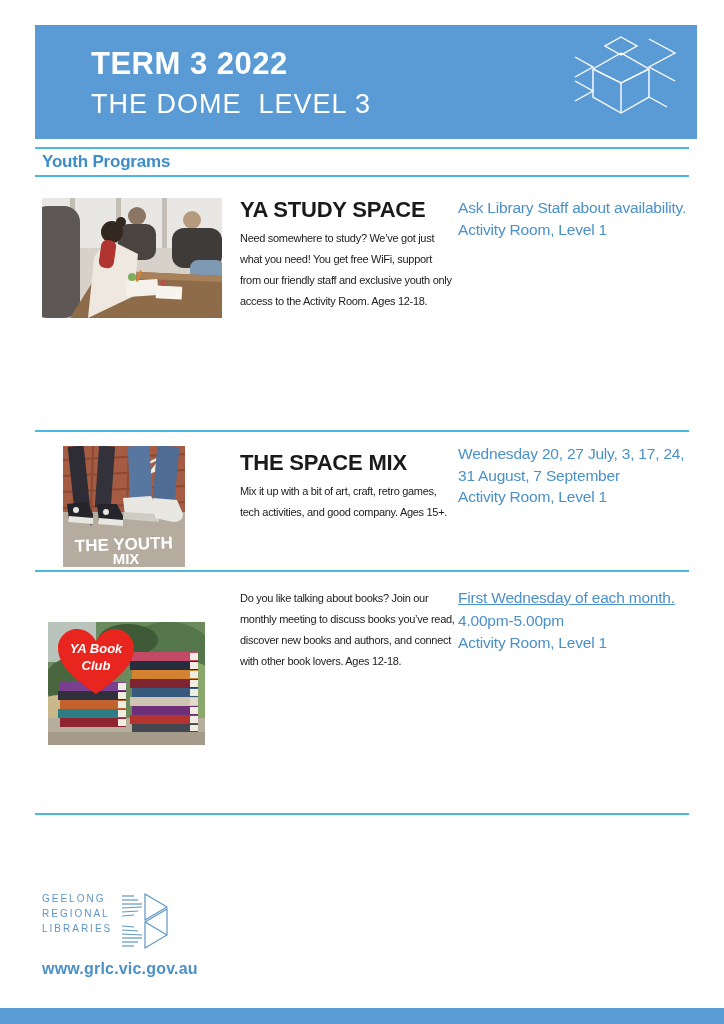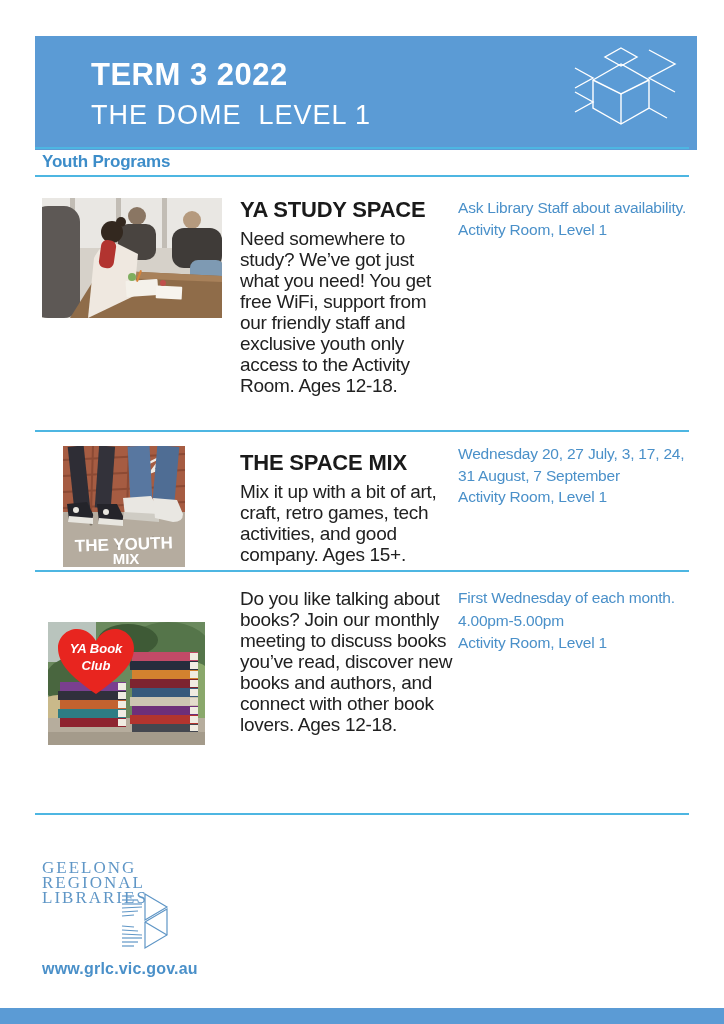--- a/index.html
+++ b/index.html
@@ -9,61 +9,61 @@
     --line-blue:#4db6e2;
     --footer-blue:#5f96c6;
     --ink:#212121;
   }
   *{margin:0;padding:0;box-sizing:border-box;}
   html,body{background:#ffffff;}
   body{font-family:"Liberation Sans", sans-serif;}
   .page{position:relative;width:724px;height:1024px;background:#ffffff;overflow:hidden;}
 
   
-  .header{position:absolute;left:35px;top:36px;width:662px;height:114px;background:var(--header-blue);}
+  .header{position:absolute;left:35px;top:25px;width:662px;height:114px;background:var(--header-blue);}
   .term{position:absolute;left:56px;top:21px;font-size:31px;font-weight:bold;color:#ffffff;letter-spacing:.5px;}
   .location{position:absolute;left:56px;top:64px;font-size:27px;font-weight:400;color:#ffffff;letter-spacing:1px;white-space:pre;}
   .header-logo{position:absolute;right:14px;top:8px;}
 
   
   .section-heading{position:absolute;left:35px;top:147px;width:654px;height:30px;
     border-top:2px solid var(--line-blue);border-bottom:2px solid var(--line-blue);
     display:flex;align-items:center;padding-left:7px;}
   .section-heading span{font-size:17px;font-weight:bold;color:var(--heading-blue);letter-spacing:-.2px;}
 
   
   .row{position:absolute;left:35px;width:654px;border-bottom:2px solid var(--line-blue);}
   .row1{top:186px;height:246px;}
   .row2{top:432px;height:140px;}
   .row3{top:572px;height:243px;}
   .photo{position:absolute;}
   .photo svg{display:block;}
   .desc{position:absolute;left:205px;width:215px;}
   .detail{position:absolute;left:423px;width:238px;}
   .prog-title{font-size:22px;font-weight:bold;color:#1a1a1a;letter-spacing:-.2px;margin-bottom:5px;}
-  .prog-text{font-size:19px;line-height:21px;color:var(--ink);letter-spacing:-.3px;}
+  .prog-text{font-size:11px;line-height:21px;color:var(--ink);letter-spacing:-.3px;}
   .detail p{font-size:15.5px;line-height:21.5px;color:var(--text-blue);letter-spacing:-.2px;}
 
   
-  .footer-logo-text{position:absolute;left:42px;top:860px;color:var(--footer-blue);
-    font-family:Liberation Serif, serif;font-size:17px;line-height:15px;letter-spacing:2px;}
+  .footer-logo-text{position:absolute;left:42px;top:891px;color:var(--footer-blue);
+    font-family:Liberation Sans, sans-serif;font-size:10px;line-height:15px;letter-spacing:2px;}
   .footer-logo-icon{position:absolute;left:118px;top:890px;}
   .website{position:absolute;left:42px;top:960px;font-size:16px;font-weight:bold;color:var(--text-blue);letter-spacing:.2px;}
 
   
   .bottom-bar{position:absolute;left:0;top:1008px;width:724px;height:16px;background:var(--header-blue);}
 </style>
 </head>
 <body>
 
 <div class="page">
 
   <div class="header">
     <div class="term">TERM 3 2022</div>
-    <div class="location">THE DOME  LEVEL 1</div>
+    <div class="location">THE DOME  LEVEL 3</div>
     <svg class="header-logo" width="120" height="96" viewBox="0 0 120 96" fill="none" stroke="#ffffff" stroke-width="1.4">
       <polygon points="30,36 58,20 86,36 86,64 58,80 30,64"></polygon>
       <polyline points="30,36 58,50 86,36"></polyline>
       <line x1="58" y1="50" x2="58" y2="80"></line>
       <polygon points="58,4 74,13 58,22 42,13"></polygon>
       <polyline points="86,6 112,20 86,34 112,48"></polyline>
       <polyline points="12,24 30,34 12,44"></polyline>
       <polyline points="12,48 30,58 12,68"></polyline>
       <line x1="86" y1="64" x2="104" y2="74"></line>
     </svg>
@@ -205,21 +205,21 @@
         <g fill="#ffffff" font-family="Liberation Sans, sans-serif" font-weight="bold" font-style="italic" text-anchor="middle">
           <text x="48" y="31" font-size="13">YA Book</text>
           <text x="48" y="48" font-size="13">Club</text>
         </g>
       </svg>
     </div>
     <div class="desc" style="top:16px;">
       <p class="prog-text">Do you like talking about books? Join our monthly meeting to discuss books you’ve read, discover new books and authors, and connect with other book lovers. Ages 12-18.</p>
     </div>
     <div class="detail" style="top:13px;">
-      <p style="line-height:25px;">First Wednesday of each month.</p>
+      <p style="line-height:25px;text-decoration:underline;">First Wednesday of each month.</p>
       <p>4.00pm-5.00pm</p>
       <p>Activity Room, Level 1</p>
     </div>
   </div>
 
   <div class="footer-logo-text">
     <div>GEELONG</div>
     <div>REGIONAL</div>
     <div>LIBRARIES</div>
   </div>

